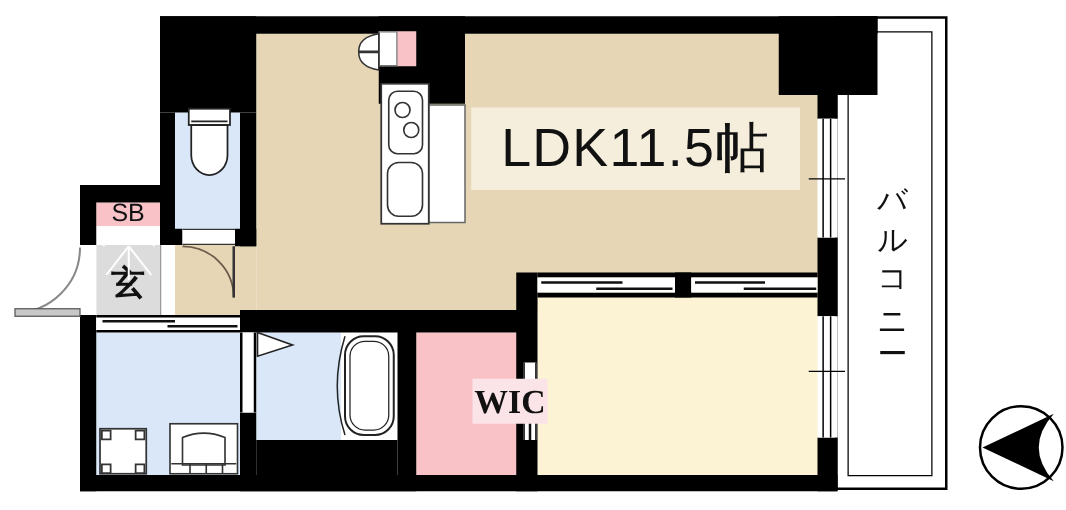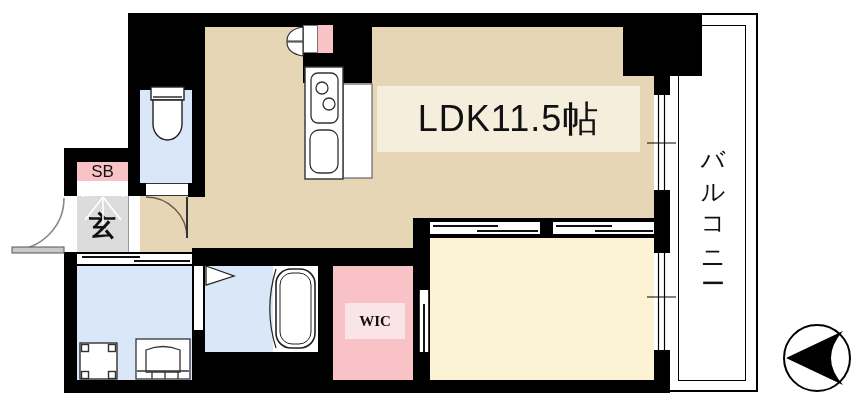--- a/index.html
+++ b/index.html
@@ -9,25 +9,25 @@
   }
   .abs{position:absolute;box-sizing:border-box;}
   .wall{position:absolute;background:var(--wall,#000);}
   .floor-ldk{background:var(--ldk-floor,#e6d6b6);}
   .floor-west{background:var(--western-floor,#fcf2d4);}
   .floor-wet{background:var(--wet-blue,#d9e7f8);}
   .floor-pink{background:var(--pink,#f8c2c7);}
   .floor-genkan{background:var(--genkan-gray,#dcdcdc);}
   .white{background:#fff;}
   .band{display:flex;align-items:center;justify-content:center;}
-  .band-ldk{background:var(--ldk-band,#f6eedd);font-size:36px;letter-spacing:1px;}
+  .band-ldk{background:var(--ldk-band,#f6eedd);font-size:43px;letter-spacing:1px;}
   .band-west{background:var(--western-band,#fdf8e8);font-size:48px;letter-spacing:1px;}
-  .band-wic{background:var(--pink-band,#fbe4e7);font-size:15px;font-family:"Liberation Serif","DejaVu Serif",serif;font-weight:600;}
+  .band-wic{background:var(--pink-band,#fbe4e7);font-size:27px;font-family:"Liberation Serif","DejaVu Serif",serif;font-weight:600;margin-left:33px;}
   .lbl-genkan{display:flex;align-items:center;justify-content:center;font-size:27px;font-weight:700;}
-  .lbl-sb{display:flex;align-items:center;justify-content:center;font-size:17px;}
+  .lbl-sb{display:flex;align-items:center;justify-content:center;font-size:20px;}
   .lbl-balcony{writing-mode:vertical-rl;text-orientation:mixed;font-size:24px;letter-spacing:7px;
     display:flex;align-items:center;justify-content:center;}
   .slideline{position:absolute;background:#111;height:2px;}
   svg{position:absolute;left:0;top:0;}
 </style>
 </head>
 <body>
 
 <div id="plan">
 

